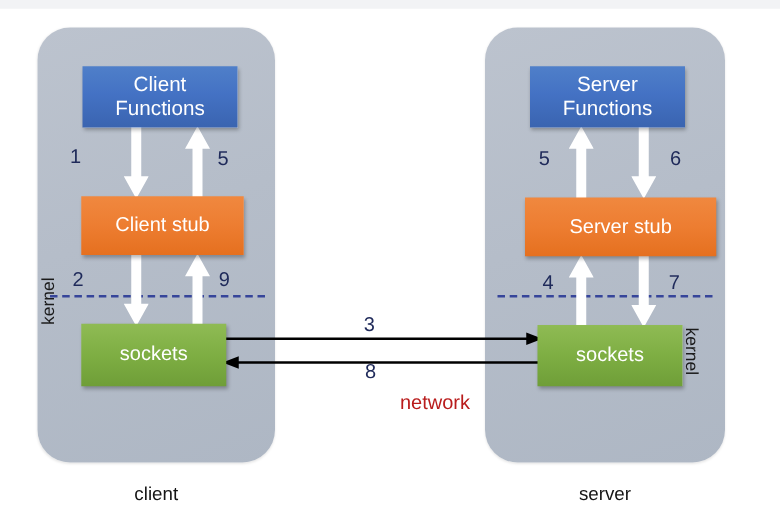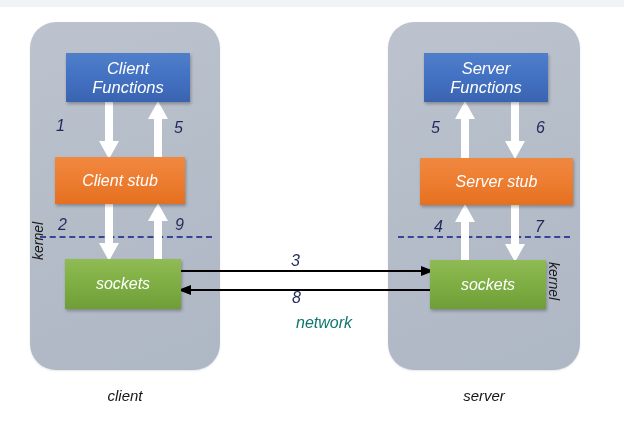--- a/index.html
+++ b/index.html
@@ -9,21 +9,20 @@
   }
   body {
     font-family: "Liberation Sans", sans-serif;
   }
   #canvas {
     position: relative;
     width: 624px;
     height: 421px;
     background: #ffffff;
     overflow: hidden;
-    font-style: italic;
   }
   .top-strip {
     position: absolute;
     left: 0;
     top: 0;
     width: 624px;
     height: 7px;
     background: #f2f3f5;
   }
 
@@ -57,21 +56,21 @@
     background: linear-gradient(to bottom, #f0883f 0%, #ed7d31 50%, #e5701f 100%);
     font-size: 16px;
   }
   .box-green {
     background: linear-gradient(to bottom, #8fbb54 0%, #7eae43 50%, #6f9e38 100%);
     font-size: 16px;
   }
 
   
   #client-functions { left: 66px;  top: 53px;  width: 124px; height: 49px; }
-  #client-stub      { left: 55px;  top: 157px; width: 130px; height: 47px; }
+  #client-stub      { left: 65px;  top: 157px; width: 130px; height: 47px; }
   #client-sockets   { left: 65px;  top: 259px; width: 116px; height: 50px; }
   
   #server-functions { left: 424px; top: 53px;  width: 124px; height: 49px; }
   #server-stub      { left: 420px; top: 158px; width: 153px; height: 47px; }
   #server-sockets   { left: 430px; top: 260px; width: 116px; height: 49px; }
 
   
   .warrow {
     position: absolute;
     width: 20px;
@@ -127,25 +126,25 @@
     font-size: 15px;
     color: #151515;
     text-align: center;
     z-index: 5;
   }
   #client-caption { left: 30px;  top: 387px; width: 190px; }
   #server-caption { left: 388px; top: 387px; width: 192px; }
 
   #network-caption {
     position: absolute;
-    left: 252px; top: 314px;
+    left: 232px; top: 314px;
     width: 144px;
-    text-align: center;
-    font-size: 16px;
-    color: #0f766e;
+    text-align: right;
+    font-size: 16px;
+    color: #b91c1c;
     z-index: 5;
   }
 </style>
 </head>
 <body>
 
 <div id="canvas">
 
   <div class="top-strip"></div>
 

